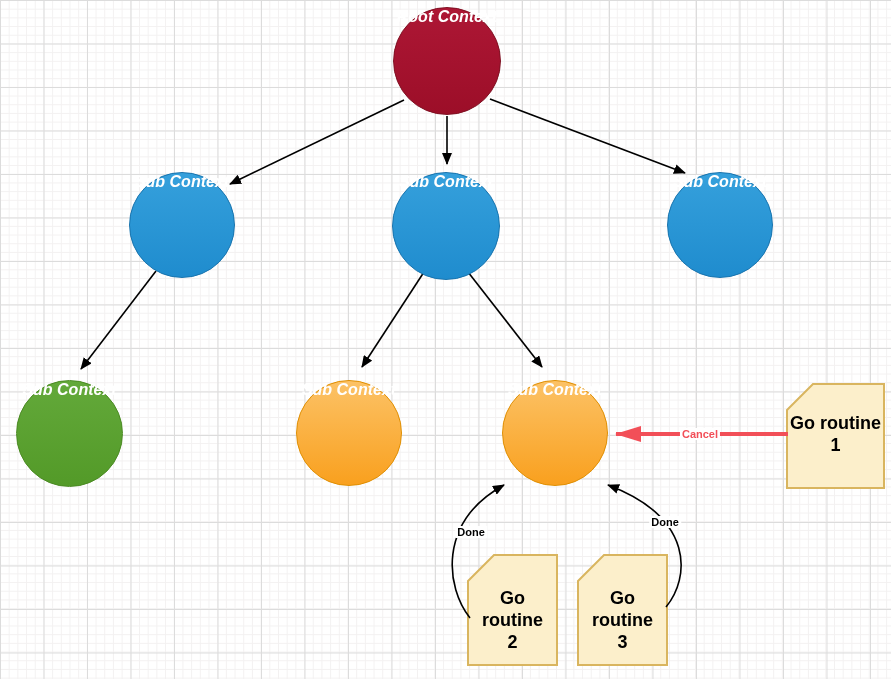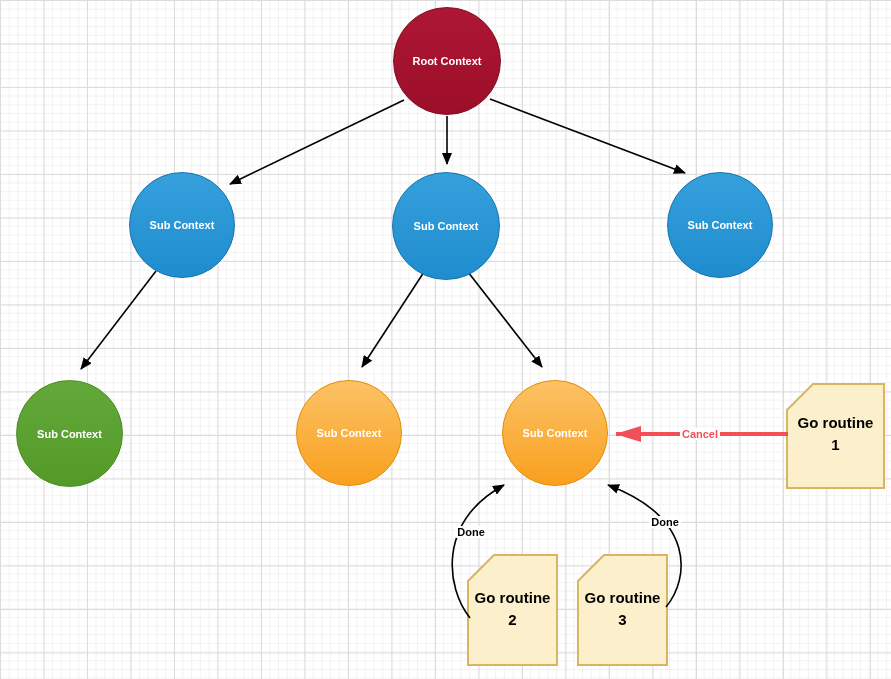--- a/index.html
+++ b/index.html
@@ -13,40 +13,41 @@
       linear-gradient(to bottom, #dcdcdc 1px, transparent 1px),
       linear-gradient(to right, #f3f1f1 1px, transparent 1px),
       linear-gradient(to bottom, #f3f1f1 1px, transparent 1px);
     background-size: 43.5px 43.5px, 43.5px 43.5px, 8.7px 8.7px, 8.7px 8.7px;
   }
 
   svg.overlay { position:absolute; left:0; top:0; width:891px; height:679px; }
 
   .node {
     position:absolute; border-radius:50%; box-sizing:border-box;
-    display:flex; align-items:center; justify-content:center;
-    color:#ffffff; font-weight:bold; font-size:11px; text-align:center;
+    display:flex; justify-content:center;
+    color:#ffffff; font-weight:bold; font-size:16px; text-align:center;
     border:1px solid transparent;
+    font-style:italic;
   }
   .node-root   { background:linear-gradient(#ad1735,#9c0e28); border-color:#7f1022; }
   .node-blue   { background:linear-gradient(#35a0dc,#1f8cce); border-color:#1673ae; }
   .node-green  { background:linear-gradient(#63a93a,#539a28); border-color:#4a8a22; }
   .node-orange { background:linear-gradient(#fcc266,#f9a01e); border-color:#e08e00; }
 
   .pos-root      { left:393px; top:7px;   width:108px; height:108px; }
   .pos-sub-bl    { left:129px; top:172px; width:106px; height:106px; }
   .pos-sub-bm    { left:392px; top:172px; width:108px; height:108px; }
   .pos-sub-br    { left:667px; top:172px; width:106px; height:106px; }
   .pos-sub-green { left:16px;  top:380px; width:107px; height:107px; }
   .pos-sub-om    { left:296px; top:380px; width:106px; height:106px; }
   .pos-sub-or    { left:502px; top:380px; width:106px; height:106px; }
 
   .card-label {
     position:absolute; text-align:center; color:#000;
-    font-weight:bold; font-size:15px; line-height:22px;
+    font-weight:bold; font-size:18px; line-height:22px;
   }
   .pos-card1 { left:787px; top:412px; width:97px; }
   .pos-card2 { left:468px; top:587px; width:89px; }
   .pos-card3 { left:578px; top:587px; width:89px; }
 
   .edge-label {
     position:absolute; transform:translate(-50%,-50%);
     background:#ffffff; padding:0 2px; white-space:nowrap;
     font-weight:bold; font-size:11px; color:#000;
   }

